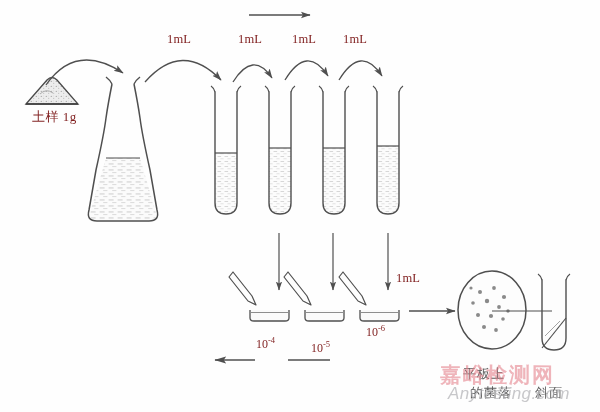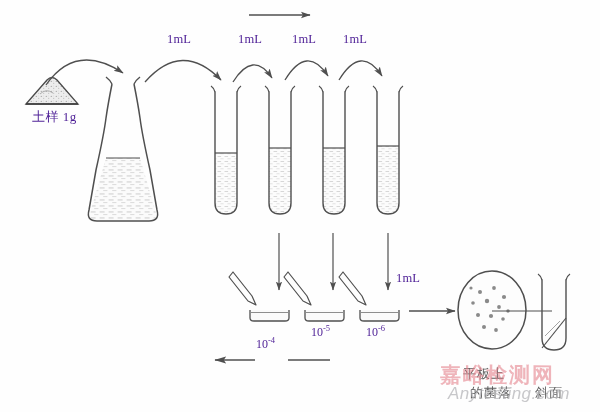--- a/index.html
+++ b/index.html
@@ -20,21 +20,21 @@
   }
   #art {
     position: absolute;
     left: 0;
     top: 0;
     width: 600px;
     height: 412px;
   }
   .lbl {
     position: absolute;
-    color: #4c1d95;
+    color: #7f1d1d;
     white-space: nowrap;
     font-family: "Liberation Serif", "DejaVu Serif", serif;
     line-height: 1;
   }
   .lbl-vol {
     font-size: 12.5px;
     letter-spacing: 0.2px;
   }
   .lbl-cn {
     font-size: 13px;
@@ -231,21 +231,21 @@
 
   <div class="lbl lbl-vol" style="left:167px; top:33px;">1mL</div>
   <div class="lbl lbl-vol" style="left:238px; top:33px;">1mL</div>
   <div class="lbl lbl-vol" style="left:292px; top:33px;">1mL</div>
   <div class="lbl lbl-vol" style="left:343px; top:33px;">1mL</div>
   <div class="lbl lbl-vol" style="left:396px; top:272px;">1mL</div>
 
   <div class="lbl lbl-dil" style="left:256px; top:336px;">
     <span>10</span><sup>-4</sup>
   </div>
-  <div class="lbl lbl-dil" style="left:311px; top:324px;text-align:center;">
+  <div class="lbl lbl-dil" style="left:311px; top:340px;text-align:center;">
     <span>10</span><sup>-5</sup>
   </div>
   <div class="lbl lbl-dil" style="left:366px; top:324px;text-align:right;">
     <span>10</span><sup>-6</sup>
   </div>
 
   <div class="cap" style="left:463px; top:365px;">平板上</div>
   <div class="cap" style="left:470px; top:384px;">的菌落</div>
   <div class="cap" style="left:535px; top:384px;">斜面</div>
 

